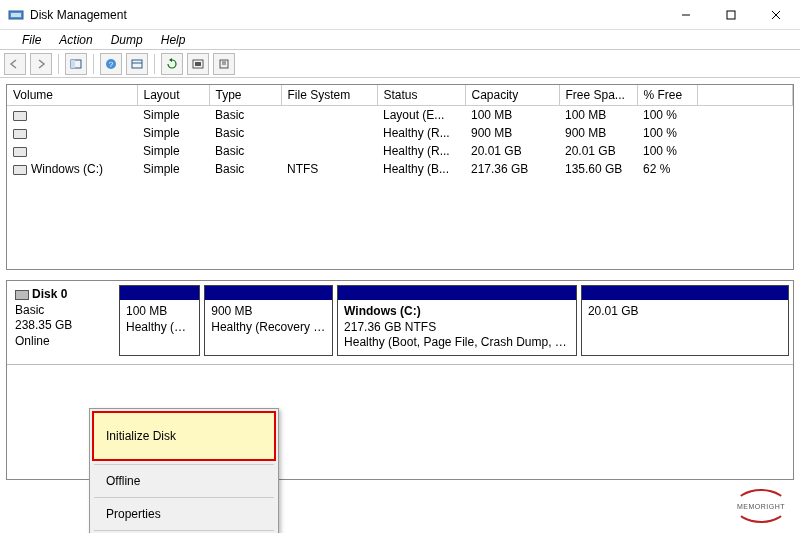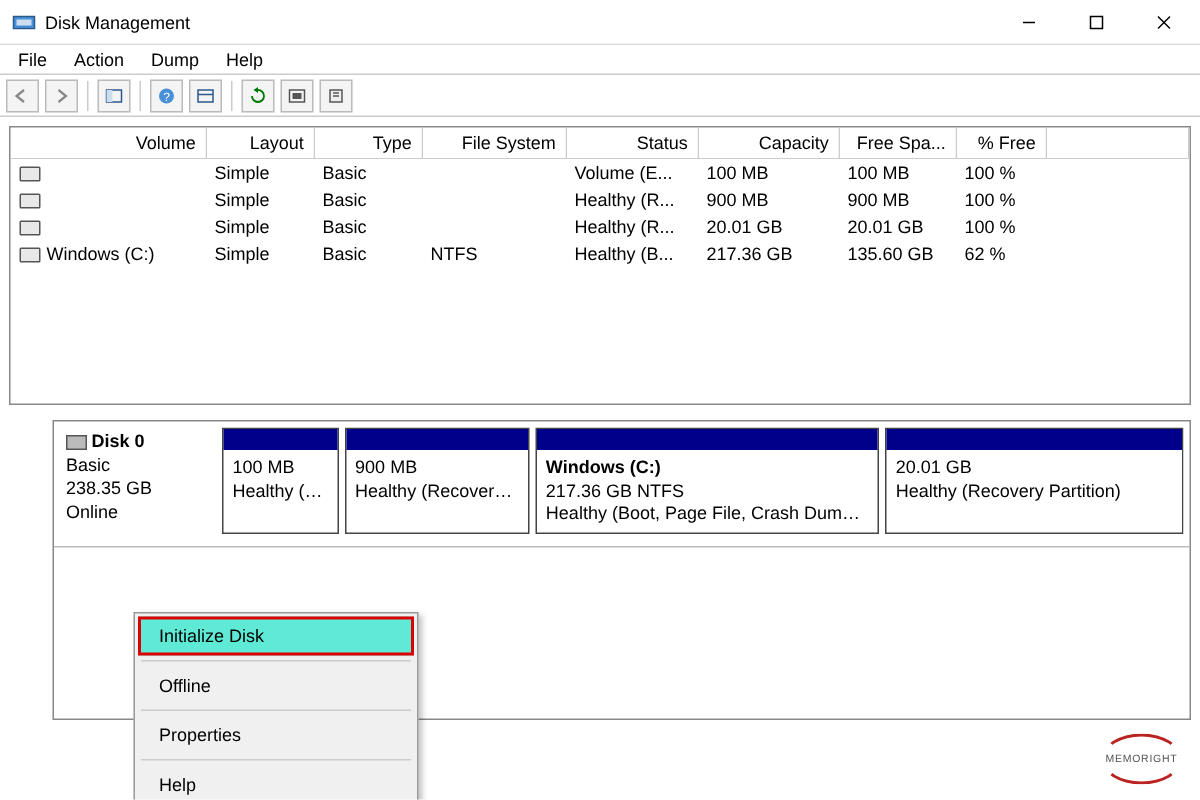--- a/index.html
+++ b/index.html
@@ -31,23 +31,24 @@
   .win-btn {
     width: 45px; height: 30px;
     display:inline-flex;align-items:center;justify-content:center;
     font-size: 10px;
   }
   .win-btn svg { stroke: #000; }
   .menubar {
     height: 20px;
     display: flex;
     align-items: center;
-    padding: 0 4px;
+    padding: 0 14px;
     gap: 2px;
     border-bottom: 1px solid #ccc;
+    font-style: italic;
   }
   .menubar .menu-item { padding: 2px 8px; }
   .toolbar {
     height: 28px;
     display: flex;
     align-items: center;
     padding: 2px 4px;
     gap: 4px;
     border-bottom: 1px solid #ccc;
   }
@@ -65,21 +66,21 @@
     height: 186px;
     overflow: hidden;
     background:#fff;
   }
   table.vol {
     width: 100%;
     border-collapse: collapse;
     table-layout: fixed;
   }
   table.vol th {
-    text-align: right;
+    text-align: left;
     font-weight: normal;
     background: #fff;
     border-right: 1px solid #ccc;
     border-bottom: 1px solid #ccc;
     padding: 3px 6px;
     position: relative;
   }
   table.vol td {
     padding: 2px 6px;
     white-space: nowrap;
@@ -89,21 +90,20 @@
   .vol-icon {
     display:inline-block;width:14px;height:10px;
     border:1px solid #555;border-radius:1px;background:#e8e8e8;
     margin-right:4px;vertical-align:middle;
   }
   .graphical {
     margin-top: 10px;
     border: 1px solid #888;
     min-height: 200px;
     padding: 0;
-    margin-left: 29px;
   }
   .disk-row {
     display: flex;
     align-items: stretch;
     padding: 4px 4px 8px 4px;
     border-bottom: 1px solid #bbb;
   }
   .disk-label {
     width: 108px;
     padding: 2px 4px;
@@ -144,23 +144,23 @@
     border: 1px solid #999;
     box-shadow: 2px 2px 4px rgba(0,0,0,0.25);
     width: 190px;
     padding: 2px;
   }
   .context-menu .cm-item {
     padding: 6px 14px;
     font-size: 12px;
   }
   .context-menu .cm-item.hl {
-    background: #5eead4;
+    background: #fef9c3;
     border: 2px solid #d00;
-    padding: 4px 12px;
+    padding: 16px 12px;
   }
   .context-menu .cm-sep {
     height:1px;background:#ccc;margin:3px 2px;
   }
   .watermark {
     position:absolute; right:12px; bottom:10px;
     width:54px;height:34px;
     border:2px solid #b22; border-radius:50%;
     display:flex;align-items:center;justify-content:center;
     font-size:7px;color:#555;letter-spacing:0.5px;
@@ -284,21 +284,21 @@
           <th>% Free</th>
           <th></th>
         </tr>
       </thead>
       <tbody id="vol-body">
           <tr>
             <td><span class="vol-icon"></span></td>
             <td>Simple</td>
             <td>Basic</td>
             <td></td>
-            <td>Volume (E...</td>
+            <td>Layout (E...</td>
             <td>100 MB</td>
             <td>100 MB</td>
             <td>100 %</td>
             <td></td>
           </tr>
           <tr>
             <td><span class="vol-icon"></span></td>
             <td>Simple</td>
             <td>Basic</td>
             <td></td>
@@ -362,21 +362,20 @@
             <div class="pbody">
               <div class="ptitle"><b>Windows  (C:)</b></div>
               <div class="pinfo">217.36 GB NTFS</div>
               <div class="pinfo">Healthy (Boot, Page File, Crash Dump, Prim</div>
             </div>
           </div>
           <div class="part" style="flex: 2.6 1 0%;">
             <div class="pbar"></div>
             <div class="pbody">
               <div class="pinfo">20.01 GB</div>
-              <div class="pinfo">Healthy (Recovery Partition)</div>
             </div>
           </div>
         </div>
     </div>
 
   </div>
 </div>
 
 <div class="context-menu" style="left:89px; top:408px;">
   <div class="cm-item hl">Initialize Disk</div>

